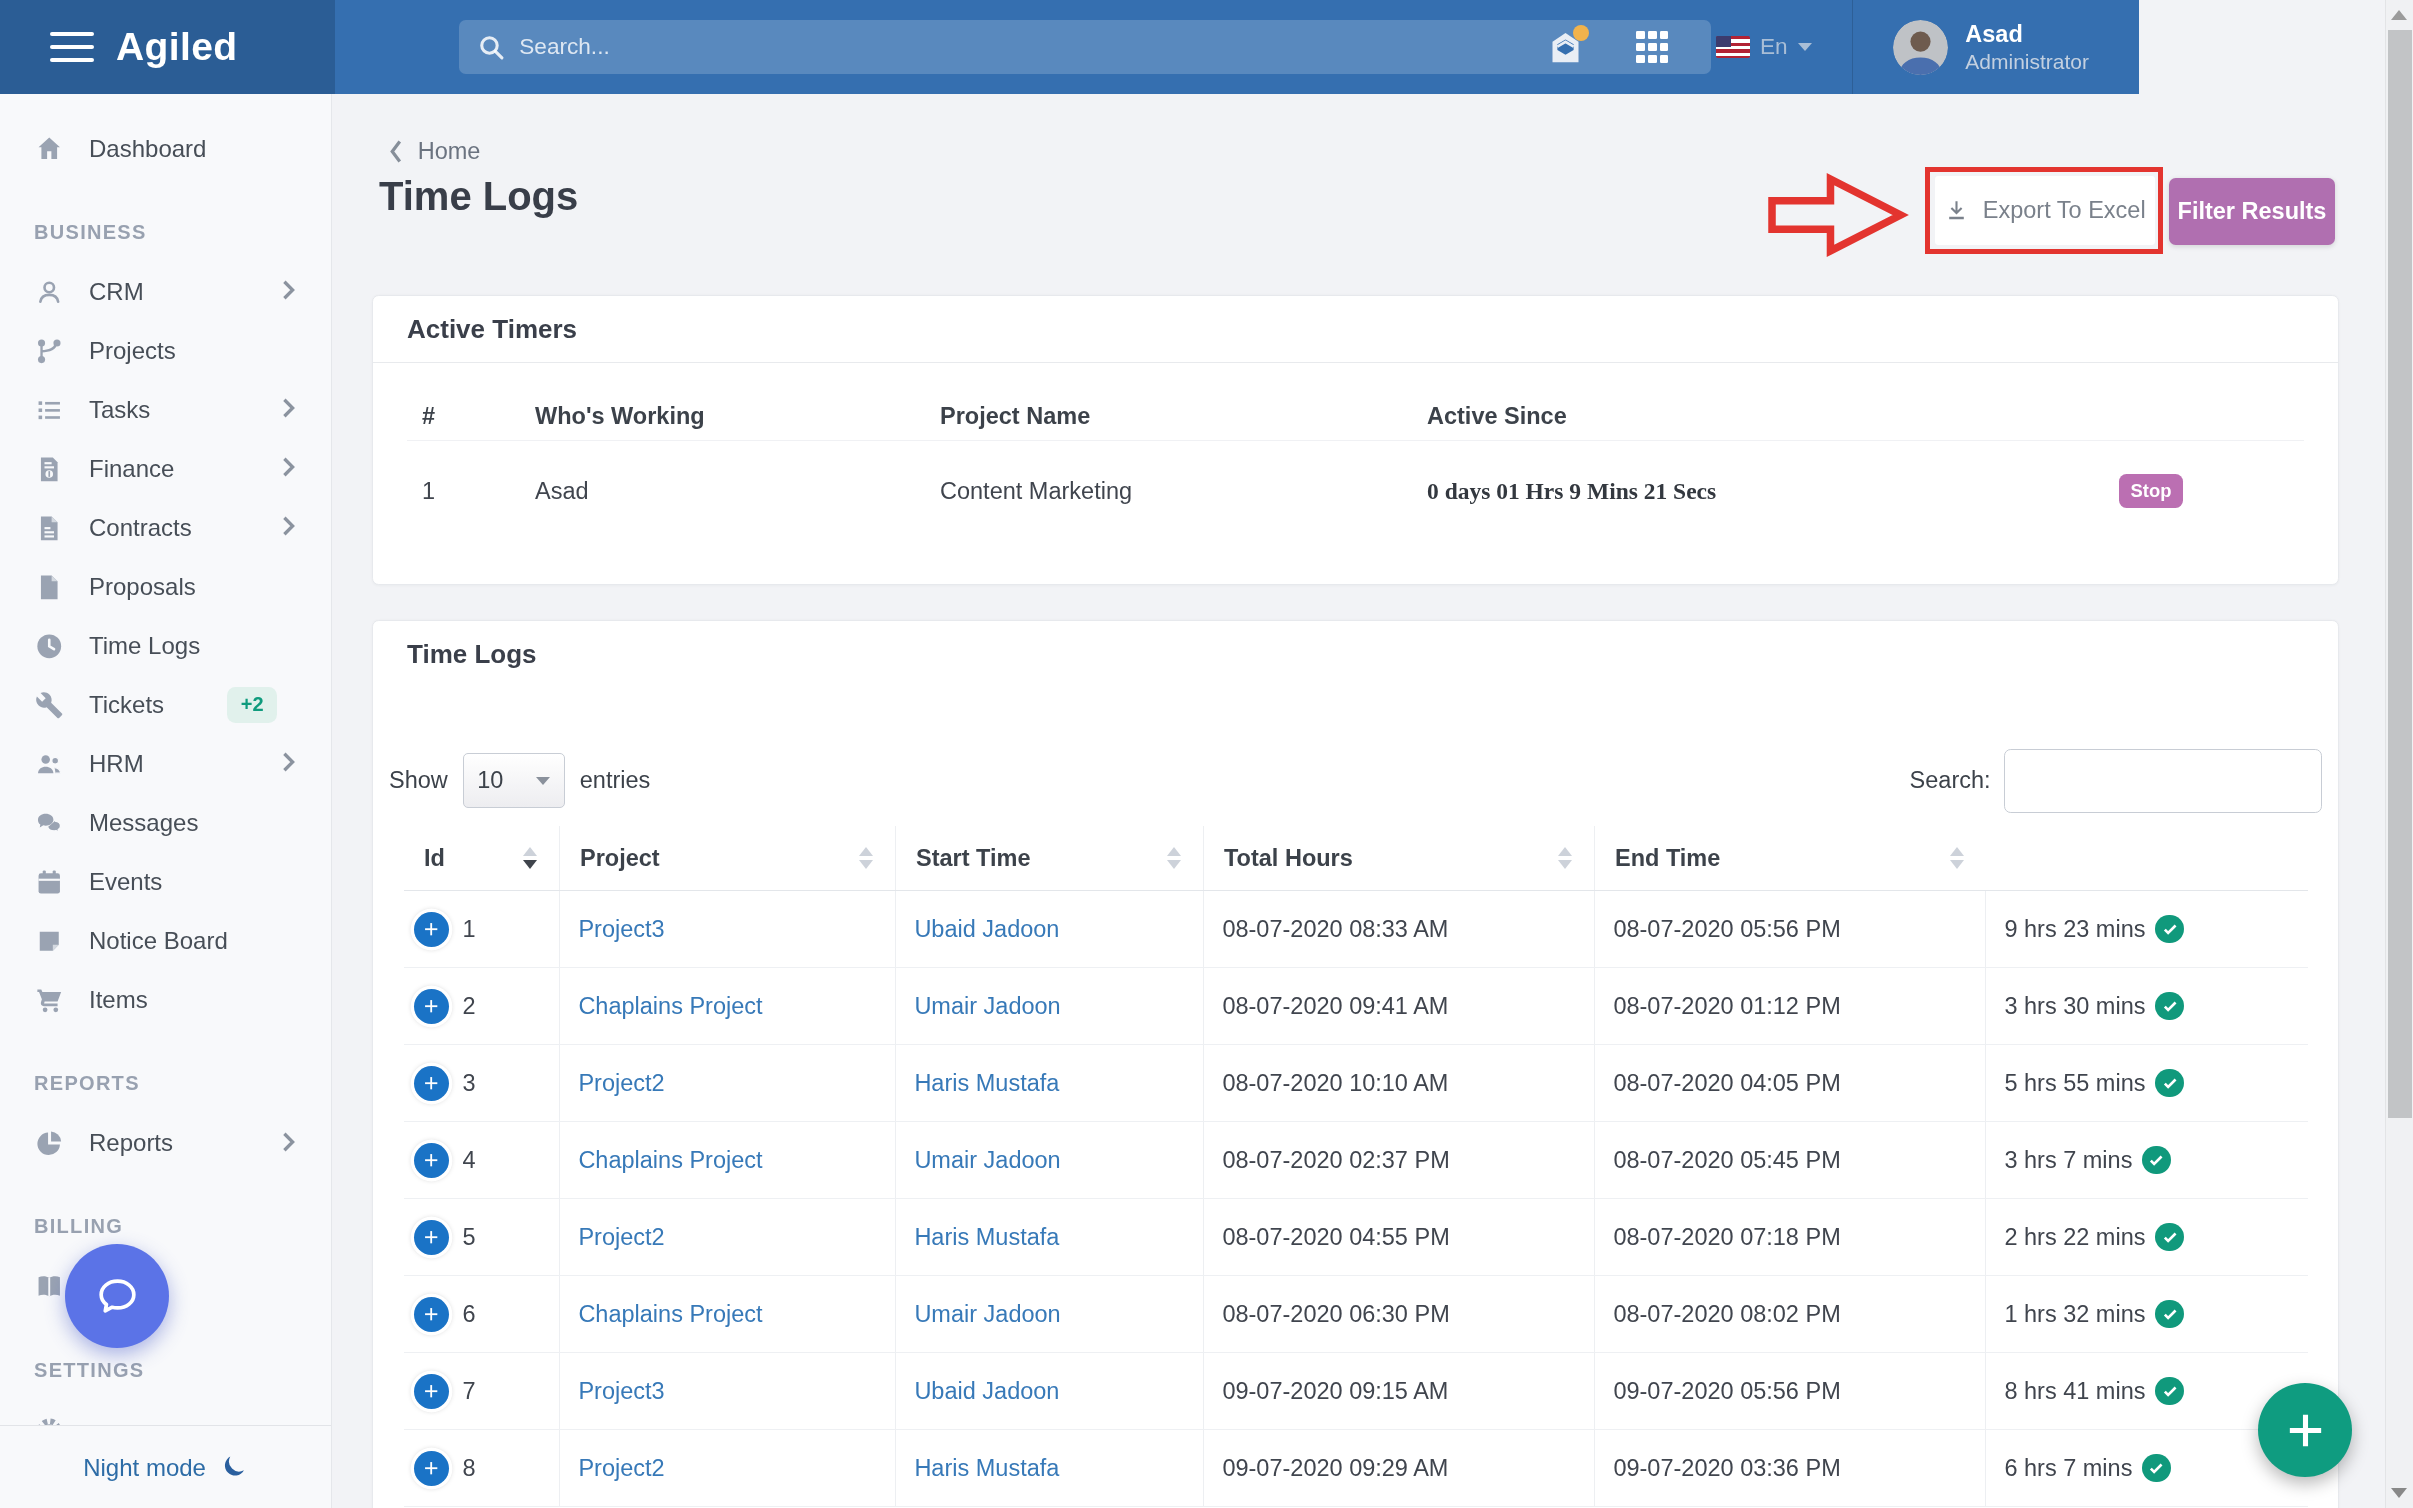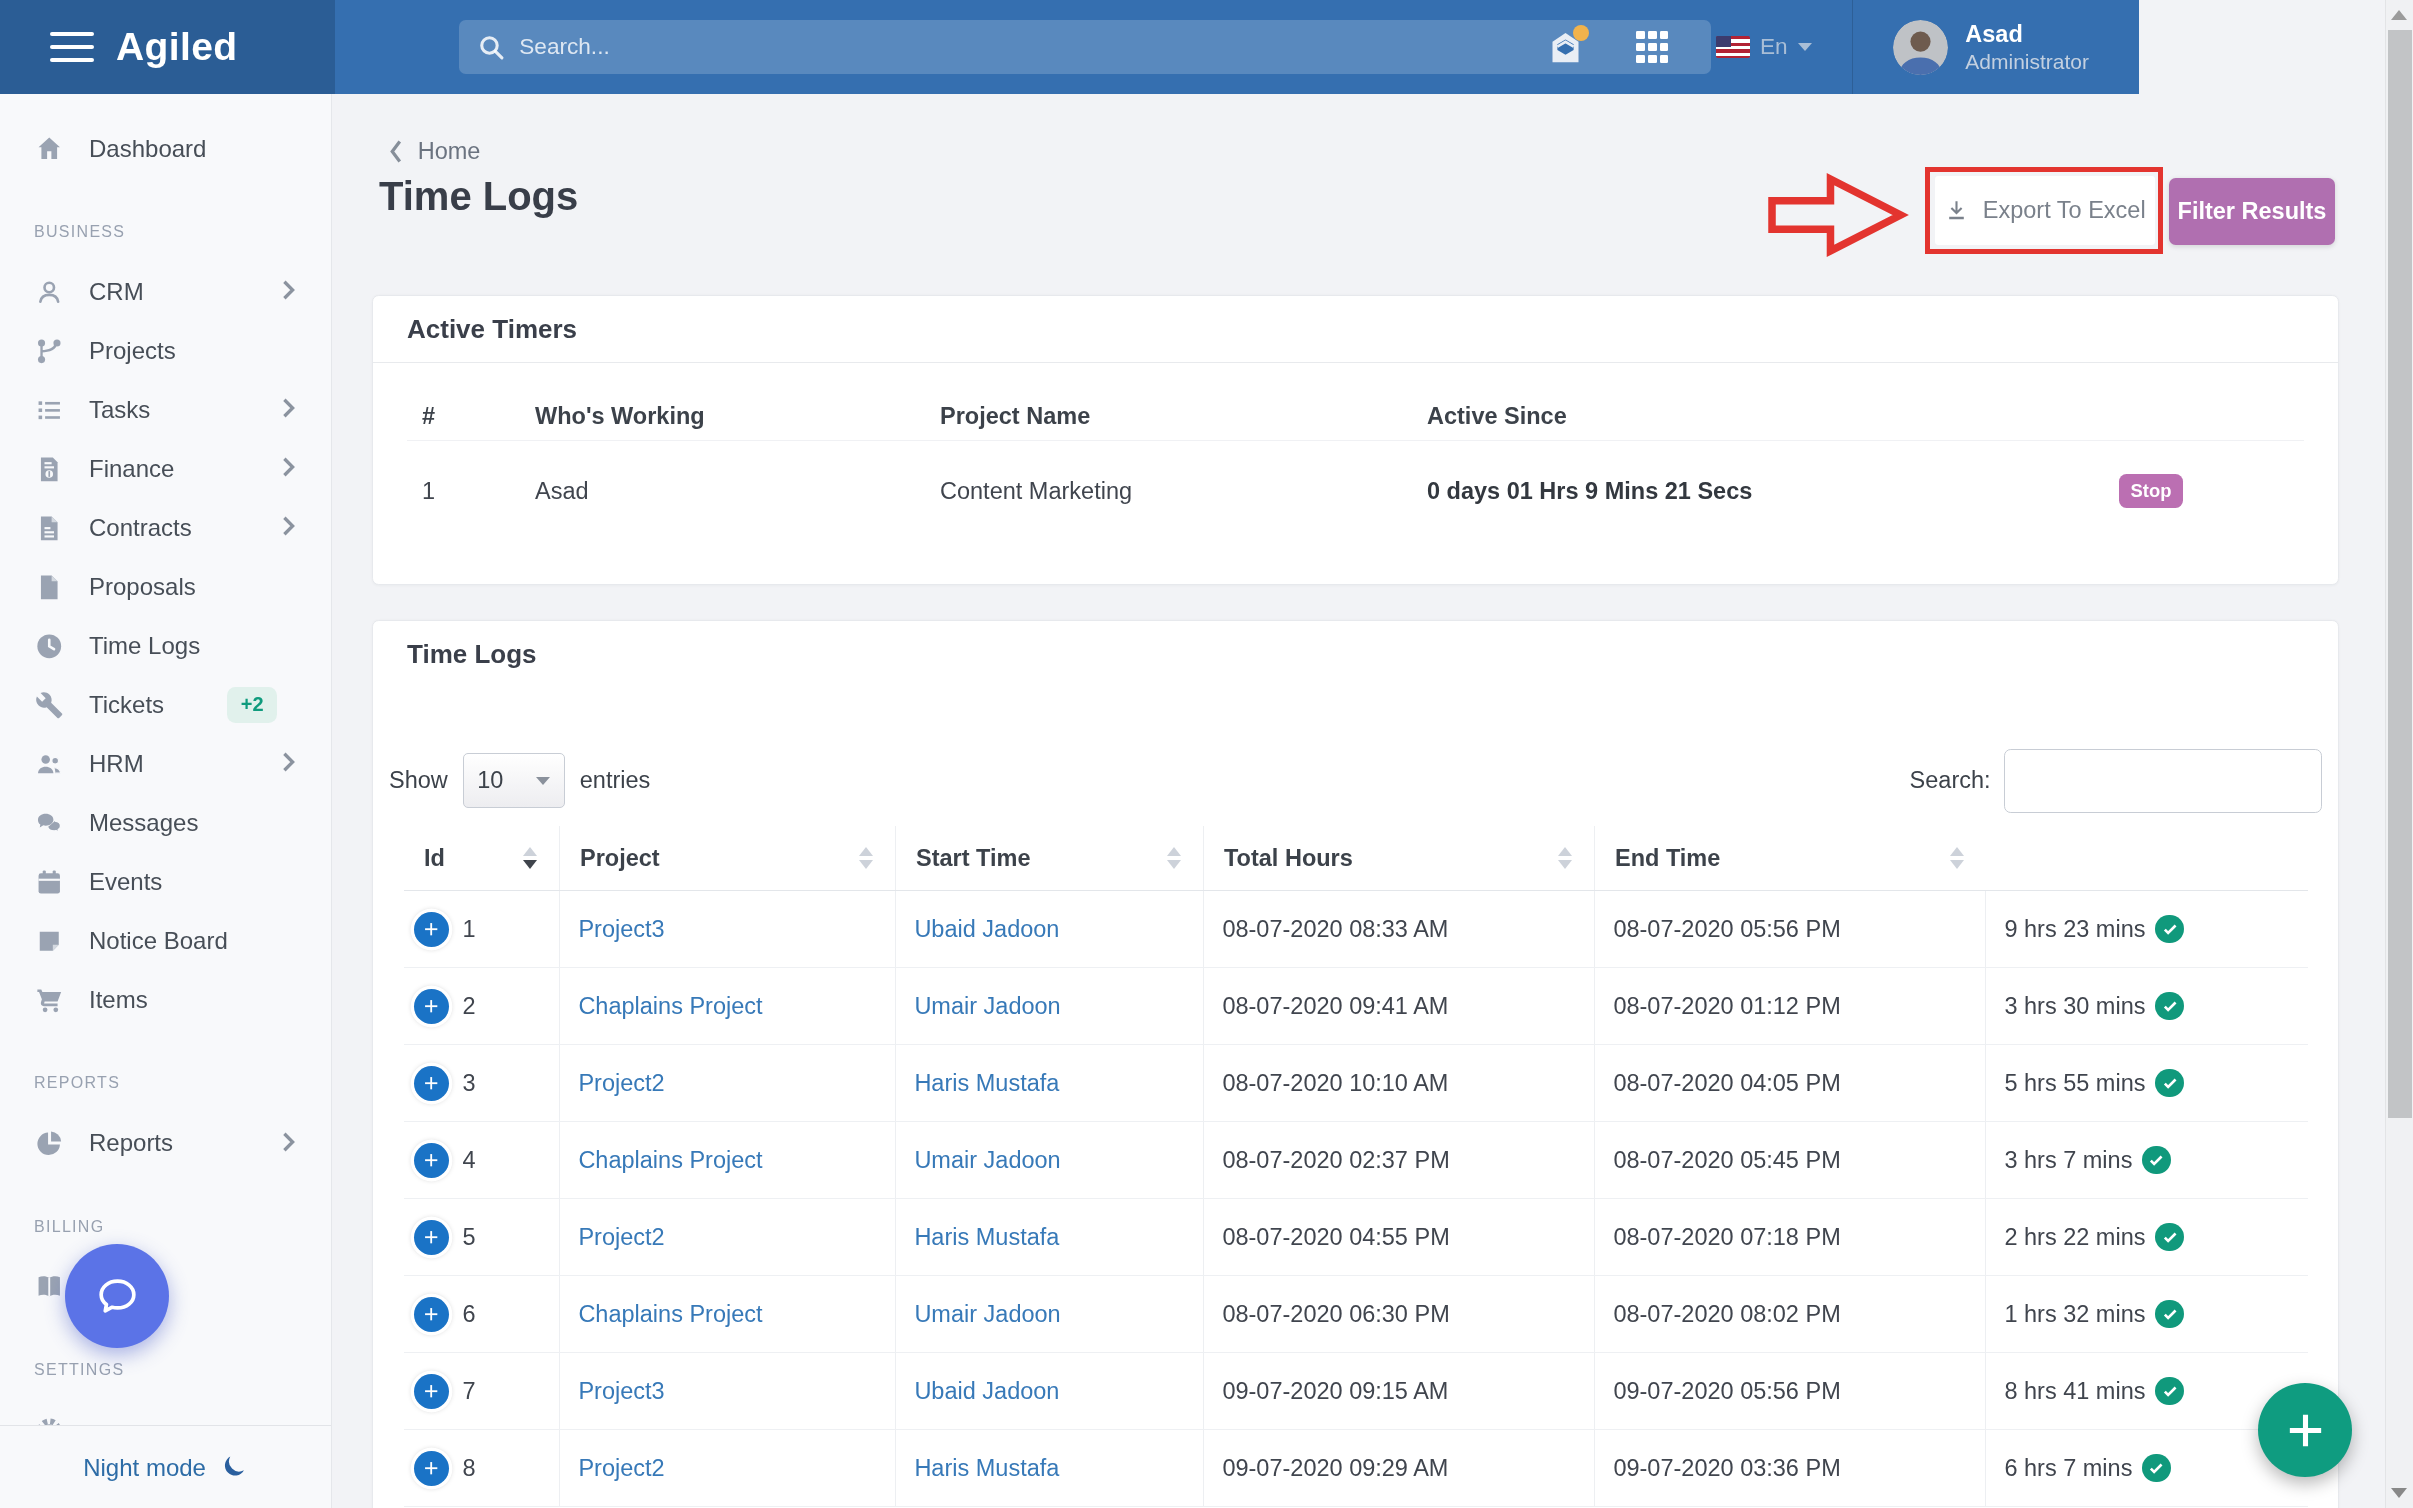--- a/index.html
+++ b/index.html
@@ -46,21 +46,21 @@
   .sb-thumb{position:absolute;top:30px;left:2.5px;width:23.5px;height:1088px;background:#c2c4c6;}
 
   
   .sidebar{position:absolute;top:94px;left:0;width:332px;height:1415px;background:var(--side-bg);border-right:1.7px solid #e5e7eb;z-index:10;overflow:hidden;}
   .side-scroll{padding-top:25px;}
   .side-item{height:59px;display:flex;align-items:center;padding:0 34px;cursor:pointer;}
   .side-item .sicon{width:30px;height:30px;display:flex;align-items:center;justify-content:center;flex:0 0 auto;}
   .side-item .slabel{margin-left:25px;font-size:24px;color:#474e57;}
   .side-item .chev{margin-left:auto;}
   .side-badge{margin-left:auto;margin-right:20px;background:#e1f1ec;color:#0f9b7d;font-weight:bold;font-size:20px;padding:6.7px 13.4px;border-radius:8.4px;}
-  .side-header{height:34px;margin-top:37px;margin-bottom:13.4px;padding:0 34px;display:flex;align-items:center;font-size:16px;font-weight:normal;letter-spacing:1.3px;color:#98a1b0;}
+  .side-header{height:34px;margin-top:37px;margin-bottom:13.4px;padding:0 34px;display:flex;align-items:center;font-size:20px;font-weight:bold;letter-spacing:1.3px;color:#98a1b0;}
   .side-bottom{position:absolute;left:0;bottom:0;width:100%;height:84px;background:var(--side-bg);border-top:1.7px solid #e2e4e8;display:flex;align-items:center;justify-content:center;gap:13.4px;z-index:12;}
   .side-bottom span{color:#2d6ca6;font-size:24px;}
   .chat-fab{position:absolute;left:65px;top:1244px;width:104px;height:104px;border-radius:50%;background:var(--chat);display:flex;align-items:center;justify-content:center;box-shadow:0 6.7px 20px rgba(70,90,200,.45);z-index:20;cursor:pointer;}
 
   
   .main{position:absolute;left:334px;top:94px;width:2051px;height:1415px;}
   .breadcrumb{position:absolute;left:52px;top:44px;display:flex;align-items:center;gap:11.7px;cursor:pointer;}
   .breadcrumb span{font-size:23.5px;color:#6b7380;}
   .page-title{position:absolute;left:45px;top:80px;font-size:40px;font-weight:800;color:#393e49;}
 
@@ -78,21 +78,21 @@
   .card-timers .card-title{border-bottom:1.7px solid #e8eaed;}
 
   .at-table{padding:30px 34px 0 34px;}
   .at-row{display:flex;align-items:center;}
   .at-head{height:47px;font-weight:bold;color:var(--text-dark);font-size:23.5px;}
   .at-data{height:101px;border-top:0.8px solid #f0f1f4;font-size:23.5px;color:#40454e;}
   .at-c1{width:111px;padding-left:15px;}
   .at-c2{width:406px;padding-left:17px;}
   .at-c3{width:486px;padding-left:16px;}
   .at-c4{width:645px;padding-left:17px;}
-  .at-c4.bold{font-weight:bold;color:#33383f;}
+  .at-c4.bold{font-weight:bold;color:#33383f;font-family:Liberation Serif, serif;}
   .stop-btn{margin-left:64px;width:64px;height:34px;background:#bb6fb2;border-radius:7.5px;display:flex;align-items:center;justify-content:center;color:#fff;font-weight:bold;font-size:18.4px;cursor:pointer;}
 
   .tl-controls{position:absolute;left:0;top:126px;width:100%;height:67px;padding:0 16px;display:flex;align-items:center;}
   .tl-left{display:flex;align-items:center;gap:15px;}
   .tl-left .lbl{font-size:23.5px;color:var(--text-dark);}
   .pagesize{width:102px;height:55px;border:1.7px solid #c8cdd5;border-radius:5px;background:linear-gradient(#ffffff,#ededf0);display:flex;align-items:center;padding:0 13.4px;cursor:pointer;}
   .pagesize b{font-size:23.5px;color:#3c424a;font-weight:normal;flex:1;}
   .pagesize .caret{border-top-color:#8a919c;}
   .tl-right{margin-left:auto;display:flex;align-items:center;gap:13.4px;}
   .tl-right .lbl{font-size:23.5px;color:var(--text-dark);}

